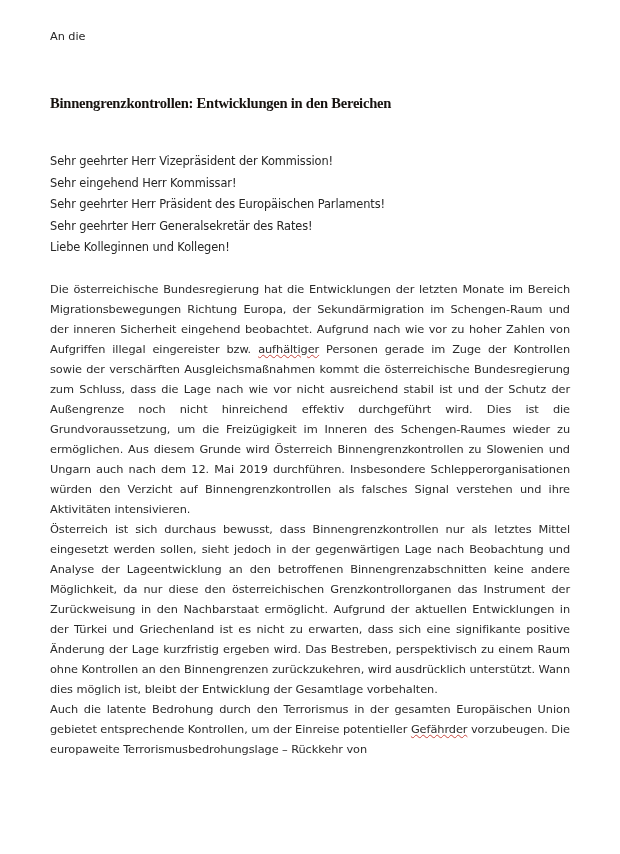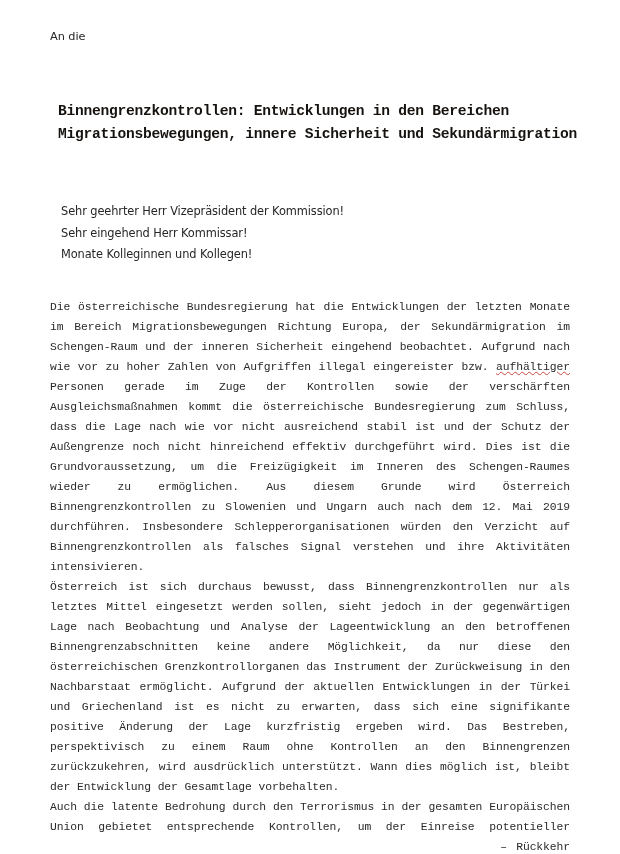--- a/index.html
+++ b/index.html
@@ -39,39 +39,39 @@
     font-family: "DejaVu Sans", sans-serif;
     font-size: 11.3px;
     line-height: 22px;
     color: #262626;
     letter-spacing: -0.05px;
     white-space: nowrap;
   }
 
   
   .doc-title {
-    margin: 8px;
+    margin: 0;
     padding: 0;
-    font-family: Liberation Mono, monospace;
+    font-family: Liberation Serif, serif;
     font-weight: 700;
     font-size: 14.6px;
     line-height: 23px;
     color: #16120f;
     letter-spacing: -0.25px;
   }
   .doc-title .tline {
     display: block;
     white-space: nowrap;
   }
   .spacer-before-title { height: 44px; }
   .spacer-after-title  { height: 36px; }
 
   
   .salutations {
-    margin: 11px;
+    margin: 0;
     padding: 0;
     list-style: none;
   }
   .salutations li {
     font-family: "DejaVu Sans", sans-serif;
     font-size: 11.4px;
     line-height: 21.5px;
     color: #262626;
     letter-spacing: -0.1px;
     white-space: nowrap;
@@ -86,21 +86,20 @@
     color: #2a2a2a;
     text-align: justify;
     text-justify: inter-word;
     letter-spacing: -0.08px;
     hyphens: none;
   }
   .body-text p {
     margin: 0 0 0 0;
     padding: 0;
     text-align: justify;
-    font-family: Liberation Mono, monospace;
   }
   .body-text p:last-child {
     
     text-align: justify;
   }
 
   
   .spellerr {
     text-decoration: underline;
     text-decoration-color: #c9473f;
@@ -127,29 +126,30 @@
   <div class="content">
 
     <ul class="addressee">
       <li>An die</li>
     </ul>
 
     <div class="spacer-before-title"></div>
 
     <h1 class="doc-title">
       <span class="tline">Binnengrenzkontrollen: Entwicklungen in den Bereichen</span>
-      <span class="tline">Migrationsbewegungen, innere Sicherheit und Sekundärmigration</span>
     </h1>
 
     <div class="spacer-after-title"></div>
 
     <ul class="salutations">
       <li>Sehr geehrter Herr Vizepräsident der Kommission!</li>
       <li>Sehr eingehend Herr Kommissar!</li>
-      <li>Monate Kolleginnen und Kollegen!</li>
+      <li>Sehr geehrter Herr Präsident des Europäischen Parlaments!</li>
+      <li>Sehr geehrter Herr Generalsekretär des Rates!</li>
+      <li>Liebe Kolleginnen und Kollegen!</li>
     </ul>
 
     <div class="spacer-after-salutation"></div>
 
     <div class="body-text">
 
       <p><span>Die österreichische Bundesregierung hat die Entwicklungen der letzten Monate im Bereich Migrationsbewegungen Richtung Europa, der Sekundärmigration im Schengen-Raum und der inneren Sicherheit eingehend beobachtet. Aufgrund nach wie vor zu hoher Zahlen von Aufgriffen illegal eingereister bzw. </span><span class="spellerr">aufhältiger</span><span> Personen gerade im Zuge der Kontrollen sowie der verschärften Ausgleichsmaßnahmen kommt die österreichische Bundesregierung zum Schluss, dass die Lage nach wie vor nicht ausreichend stabil ist und der Schutz der Außengrenze noch nicht hinreichend effektiv durchgeführt wird. Dies ist die Grundvoraussetzung, um die Freizügigkeit im Inneren des Schengen-Raumes wieder zu ermöglichen. Aus diesem Grunde wird Österreich Binnengrenzkontrollen zu Slowenien und Ungarn auch nach dem 12. Mai 2019 durchführen. Insbesondere Schlepperorganisationen würden den Verzicht auf Binnengrenzkontrollen als falsches Signal verstehen und ihre Aktivitäten intensivieren.</span></p>
 
       <p><span>Österreich ist sich durchaus bewusst, dass Binnengrenzkontrollen nur als letztes Mittel eingesetzt werden sollen, sieht jedoch in der gegenwärtigen Lage nach Beobachtung und Analyse der Lageentwicklung an den betroffenen Binnengrenzabschnitten keine andere Möglichkeit, da nur diese den österreichischen Grenzkontrollorganen das Instrument der Zurückweisung in den Nachbarstaat ermöglicht. Aufgrund der aktuellen Entwicklungen in der Türkei und Griechenland ist es nicht zu erwarten, dass sich eine signifikante positive Änderung der Lage kurzfristig ergeben wird. Das Bestreben, perspektivisch zu einem Raum ohne Kontrollen an den Binnengrenzen zurückzukehren, wird ausdrücklich unterstützt. Wann dies möglich ist, bleibt der Entwicklung der Gesamtlage vorbehalten.</span></p>
 

